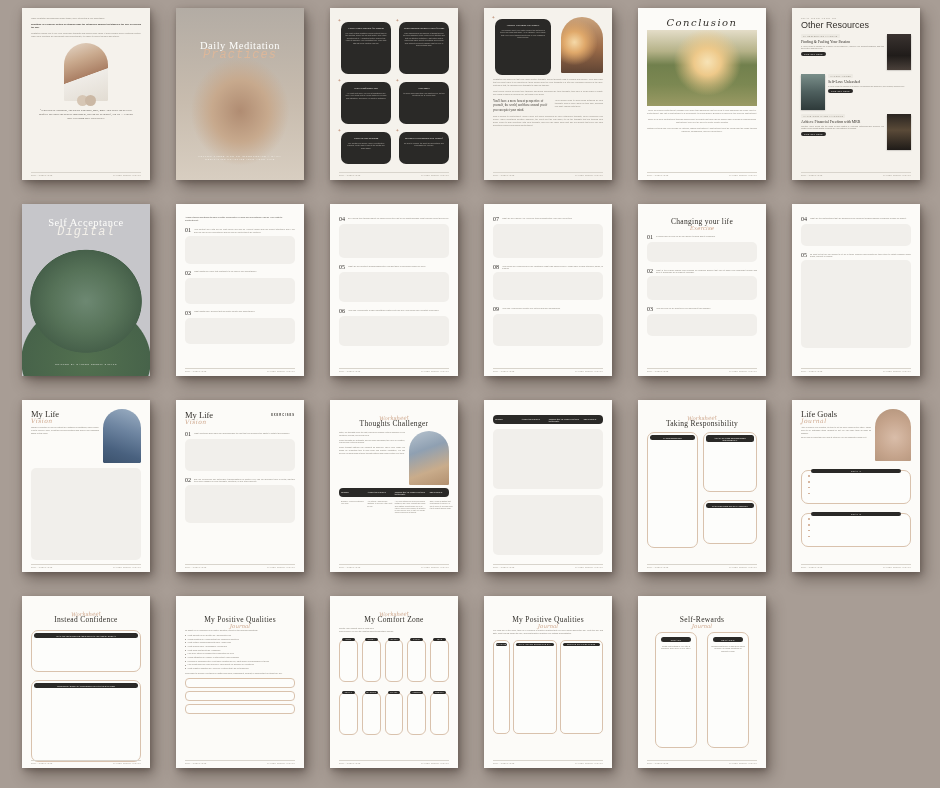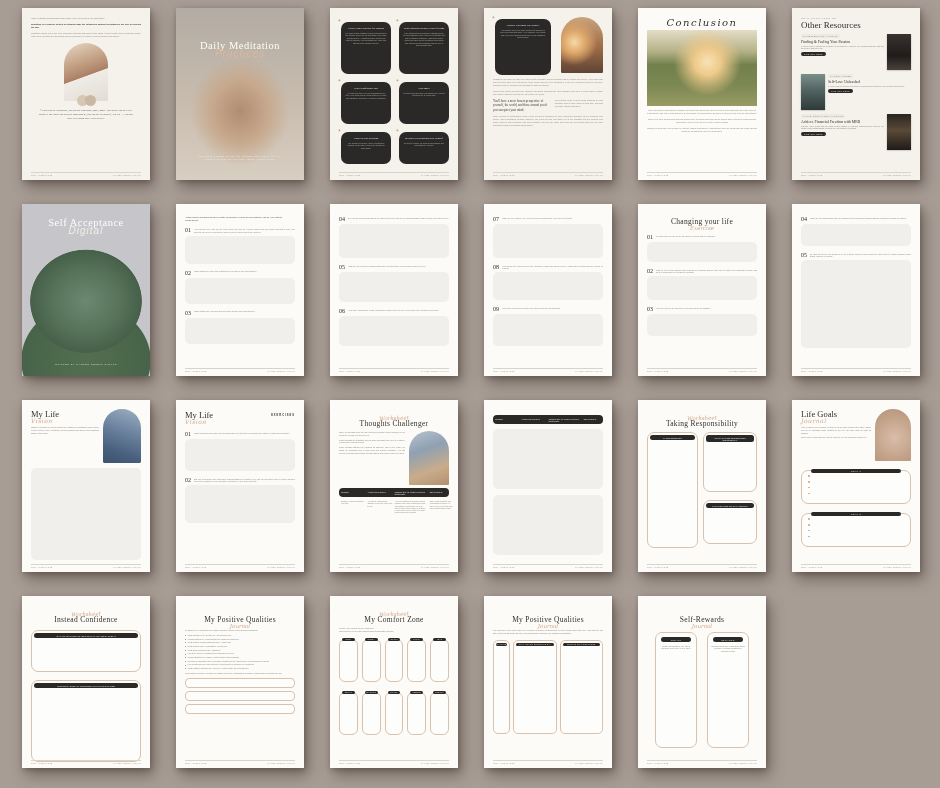--- a/index.html
+++ b/index.html
@@ -37,21 +37,21 @@
   .ph-person{background:linear-gradient(160deg,#b8c4cf 0%,#8fa0b2 35%,#c9ac8b 70%,#b2906f 100%)}
   .ph-face{background:radial-gradient(circle at 55% 55%,#d9bda9 0%,#c5a48c 55%,#b19279 100%)}
   .bookimg{width:24px;height:36px;flex:none;box-shadow:0 .6px 1.5px rgba(0,0,0,.35)}
   .bk1{background:linear-gradient(180deg,#3a3330 0%,#201c1a 60%,#4a403a 100%)}
   .bk2{background:linear-gradient(180deg,#7a8f8a 0%,#4e5f5e 50%,#2e3a3a 100%)}
   .bk3{background:linear-gradient(180deg,#2a2521 0%,#5a4a38 45%,#1f1b18 100%)}
   
   .cover-title{position:absolute;top:32px;left:0;right:0;text-align:center}
   .cover-title.t2{top:13px}
   .cov-serif{font-family:"Liberation Serif",serif;font-size:10.5px;color:#fdfdfb;letter-spacing:.5px}
-  .cov-script{font-family:Liberation Sans, sans-serif;font-style:italic;font-size:10px;color:#dcb79a;margin-top:-3px;letter-spacing:1px}
+  .cov-script{font-family:Liberation Mono, monospace;font-style:italic;font-size:12px;color:#dcb79a;margin-top:-3px;letter-spacing:1px}
   .cov-script.w{color:#f2efe9}
   .cov-caption{position:absolute;bottom:18px;left:18px;right:18px;text-align:center;font-size:2.2px;letter-spacing:.8px;color:#f4f1ea;line-height:1.7;text-transform:uppercase}
   .cov-byline{position:absolute;bottom:11px;left:0;right:0;text-align:center;font-size:2px;letter-spacing:.8px;color:#ecebe7}
   
   .qcircles{display:flex;justify-content:center;margin-top:-6px}
   .qcirc{width:11px;height:11px;border-radius:50%;background:#d6c6b4}
   .qcirc.c2{margin-left:-3px;background:#cbb8a4}
   .quote-sm{font-family:"Liberation Serif",serif;font-size:2.6px;line-height:1.55;color:#5a554e;text-align:center;margin-top:3px;padding:0 6px}
   
   .cardsgrid{display:grid;grid-template-columns:1fr 1fr;grid-template-rows:54px 44px 34px;gap:6px;padding-top:12px}
@@ -64,21 +64,21 @@
   .pull{font-family:"Liberation Serif",serif;font-size:3.1px;line-height:1.35;color:#3f3b35;flex:1.2}
   .side{flex:1}
   
   .quotebg{background:#bf9e8e}
   .bigquote{position:absolute;left:11px;right:13px;top:16px;font-family:"Liberation Serif",serif;font-size:8.6px;line-height:1.2;color:#f4ede4;letter-spacing:.2px}
   .attr{position:absolute;right:11px;top:86px;font-size:2.4px;letter-spacing:.6px;color:#efe4da}
   
   .script-lg{font-family:"DejaVu Serif",serif;font-style:italic;font-size:10px;color:#35322d;letter-spacing:1.5px}
   
   .kicker{font-size:2px;letter-spacing:.8px;color:#948e84}
-  .res-title{font-family:Liberation Serif, serif;font-size:9px;color:#332f2b;margin-top:1px}
+  .res-title{font-family:Liberation Sans, sans-serif;font-size:9px;color:#332f2b;margin-top:1px}
   .res-item{align-items:flex-start}
   .kickband{background:#edeae3;border-radius:1px;padding:1px 2px;align-self:flex-start}
   .mini-kick{font-size:1.7px;letter-spacing:.5px;color:#8a8478}
   .res-item-title{font-family:"Liberation Serif",serif;font-size:3.8px;color:#35312c;margin:1.5px 0 1px}
   .dbtn{background:#2a2927;color:#eeece8;border-radius:4px;font-size:1.7px;letter-spacing:.4px;padding:1.2px 3px;align-self:flex-start;margin-top:1.5px}
   
   .qintro{font-size:2.3px;color:#55504a;line-height:1.4;margin-bottom:5px}
   .qrow{display:flex;gap:3px;align-items:flex-start;margin-bottom:2px}
   .qnum{font-family:"Liberation Serif",serif;font-size:6px;color:#2e2b27;line-height:1}
   .qtext{font-size:2.1px;line-height:1.4;color:#8a857c;padding-top:.5px;text-align:justify}

